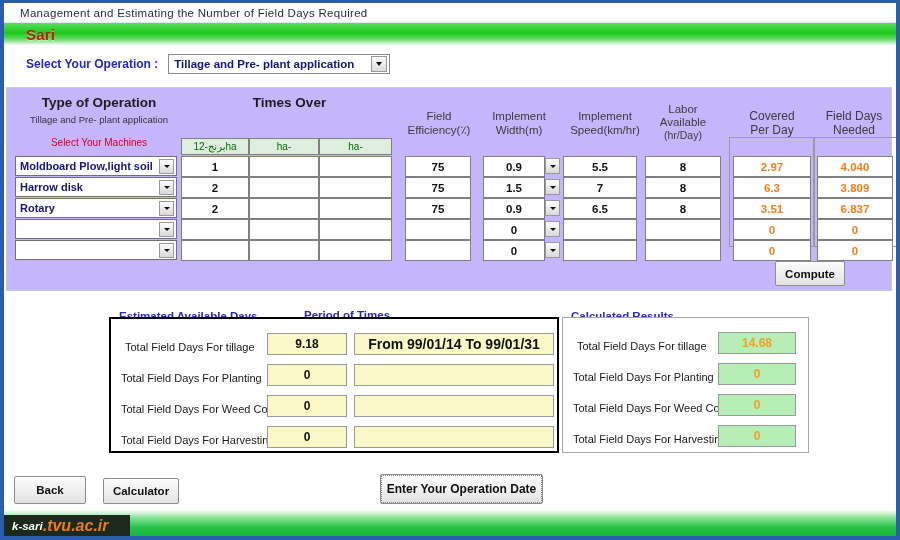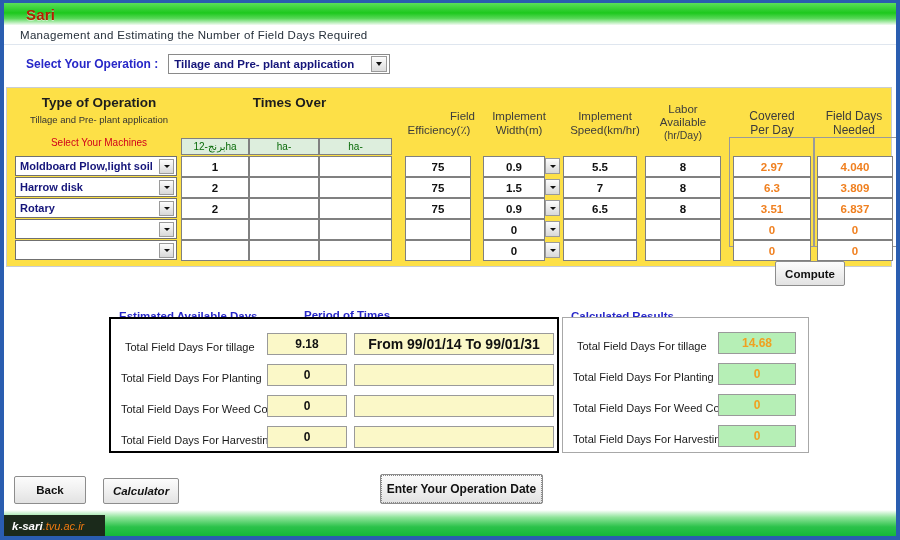--- a/index.html
+++ b/index.html
@@ -95,22 +95,22 @@
     border-left: 3.5px solid transparent;
     border-right: 3.5px solid transparent;
     border-top: 4px solid #111;
   }
   #op-combo { width: 222px; }
 
   
   #table-panel {
     position: absolute;
     left: 2px; top: 84px;
-    width: 886px; height: 180px;
-    background: #fde047;
+    width: 886px; height: 204px;
+    background: #c4b5fd;
     border: 1px solid #c8cdd4;
   }
 
   
   .hdr {
     position: absolute;
     text-align: center;
     font-size: 11.5px;
     color: #3c3c3c;
     line-height: 13px;
@@ -238,21 +238,21 @@
     border: 1px solid #9a9a9a;
     display: flex; align-items: center; justify-content: center;
     font-size: 12px; font-weight: bold;
   }
   .field.yellow { background: #fbf8c8; color: #111; }
   .field.green  { background: #b6efb6; color: #f0a020; }
   .field.period { background: #fbf8c8; color: #111; font-size: 14px; }
 
   
   #back-btn      { position: absolute; left: 10px;  top: 473px; width: 72px;  height: 28px; }
-  #calc-btn      { position: absolute; left: 99px;  top: 475px; width: 76px;  height: 26px; font-style: italic; }
+  #calc-btn      { position: absolute; left: 99px;  top: 475px; width: 76px;  height: 26px; }
   #enter-date-btn{
     position: absolute; left: 376px; top: 471px; width: 163px; height: 30px;
     font-size: 12px;
   }
   #enter-date-btn .inner {
     border: 1px dotted #888;
     width: 100%; height: 100%;
     display: flex; align-items: center; justify-content: center;
   }
 
@@ -265,53 +265,53 @@
   }
   #logo {
     position: absolute;
     left: 0; top: 5px;
     height: 21px;
     background: #1b2a1b;
     display: flex; align-items: center;
     padding: 0 21px 0 8px;
   }
   #logo .a { font-size: 11.5px; font-weight: bold; font-style: italic; color: #ffffff; }
-  #logo .b { font-size: 11px; font-weight: normal; font-style: italic; color: #f07a10; }
+  #logo .b { font-size: 16px; font-weight: bold; font-style: italic; color: #f07a10; }
 </style>
 </head>
 <body>
 
 <div id="app-window">
   <div id="window-inner">
 
+    <div id="title-bar">
+      <span class="t">Management and Estimating the Number of Field Days Required</span>
+    </div>
+
     <div id="banner">
       <span class="city">Sari</span>
-    </div>
-
-    <div id="title-bar">
-      <span class="t">Management and Estimating the Number of Field Days Required</span>
     </div>
 
     <div id="op-row">
       <span id="op-label">Select Your Operation :</span>
       <div id="op-combo" class="vb-combo">
         <span class="val">Tillage and Pre- plant application</span>
         <span class="arrow"></span>
       </div>
     </div>
 
     <div id="table-panel">
 
       <div class="hdr big" style="left:12px; top:8px; width:160px;">Type of Operation</div>
       <div class="hdr sub" style="left:6px; top:25px; width:172px;">Tillage and Pre- plant application</div>
       <div class="hdr red" style="left:12px; top:48px; width:160px;">Select Your Machines</div>
 
       <div class="hdr big" style="left:180px; top:8px; width:205px;">Times Over</div>
 
-      <div class="hdr" style="left:396px; top:22px; width:72px;text-align:right;">Field</div>
+      <div class="hdr" style="left:396px; top:22px; width:72px;">Field</div>
       <div class="hdr" style="left:390px; top:36px; width:84px;">Efficiency(٪)</div>
 
       <div class="hdr" style="left:472px; top:22px; width:80px;">Implement</div>
       <div class="hdr" style="left:472px; top:36px; width:80px;">Width(m)</div>
 
       <div class="hdr" style="left:552px; top:22px; width:92px;">Implement</div>
       <div class="hdr" style="left:548px; top:36px; width:100px;">Speed(km/hr)</div>
 
       <div class="hdr" style="left:638px; top:15px; width:76px;">Labor</div>
       <div class="hdr" style="left:638px; top:28px; width:76px;">Available</div>

